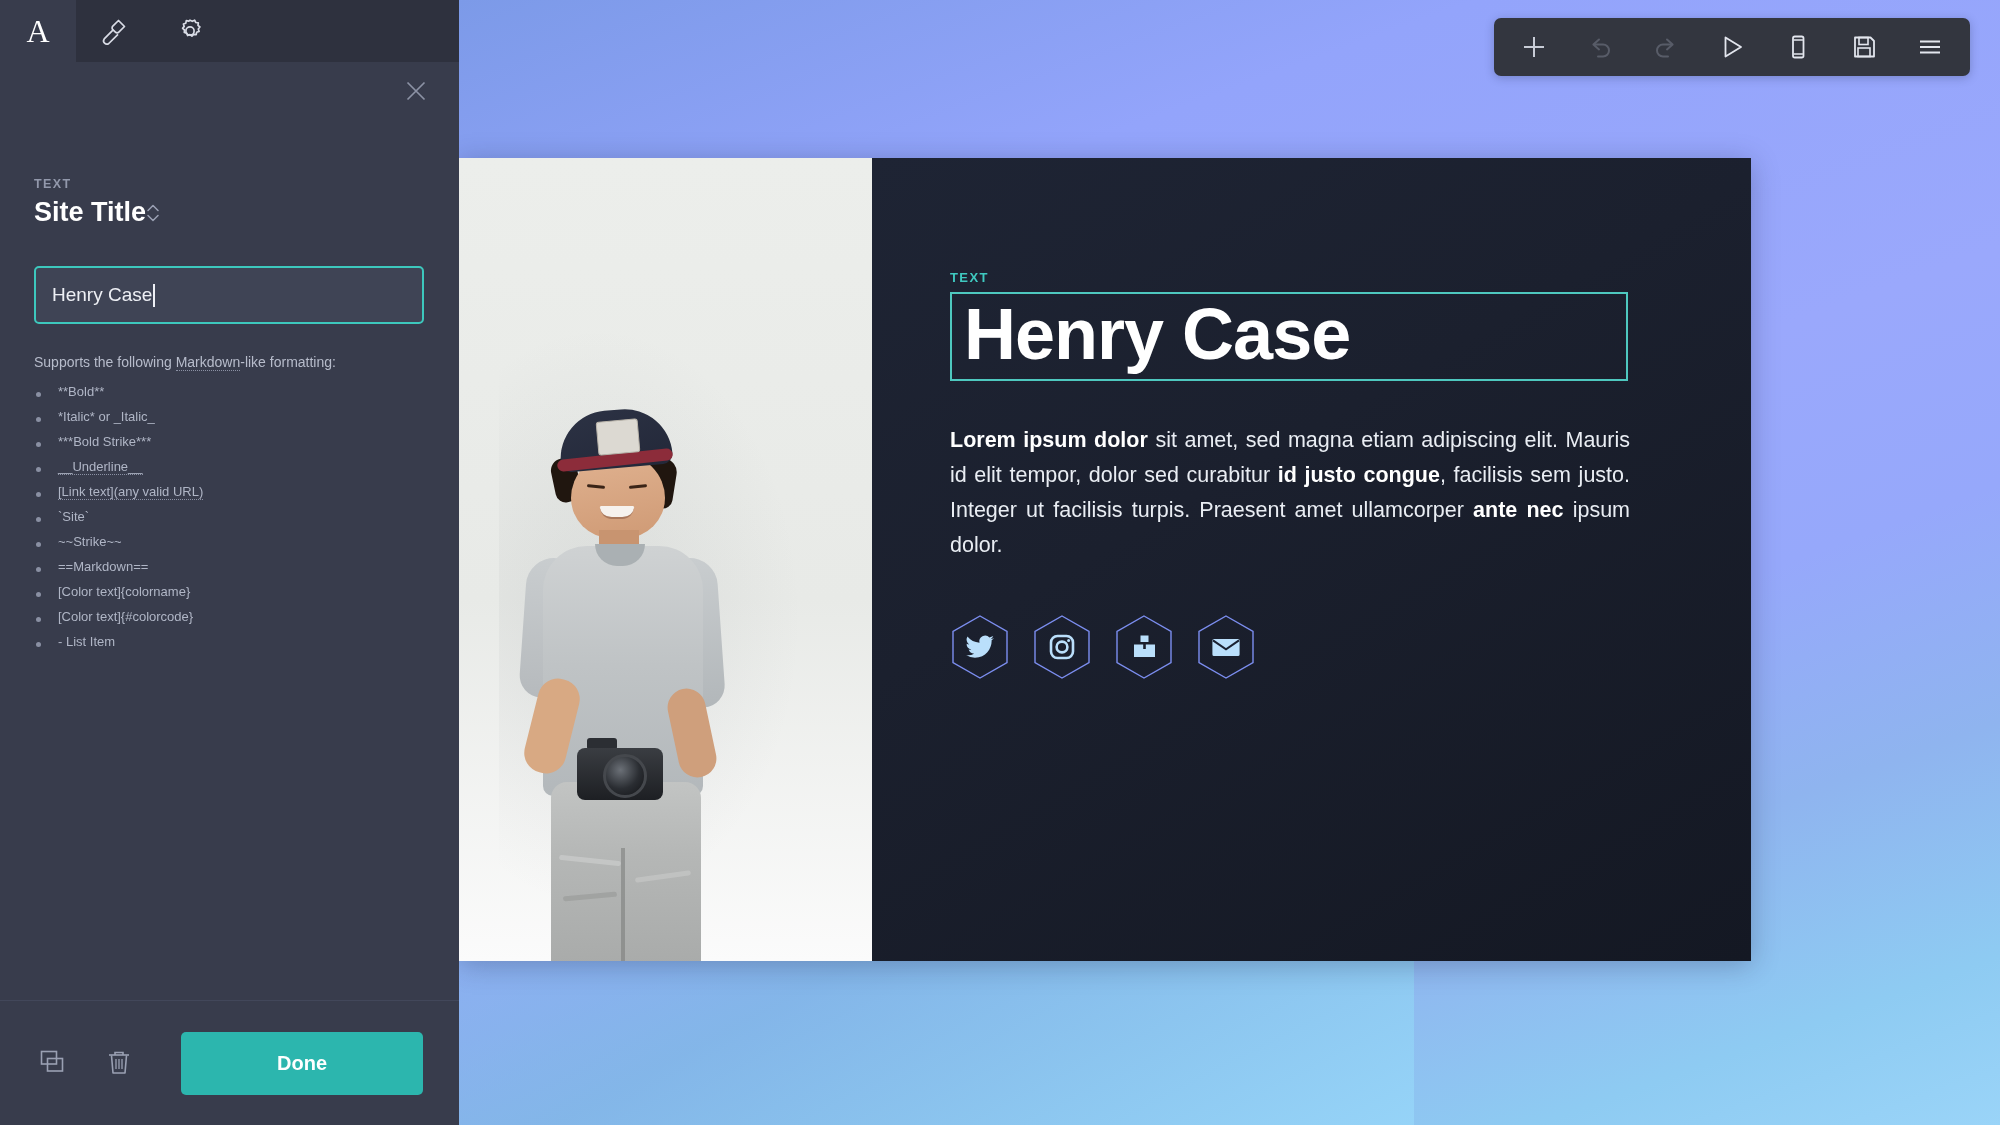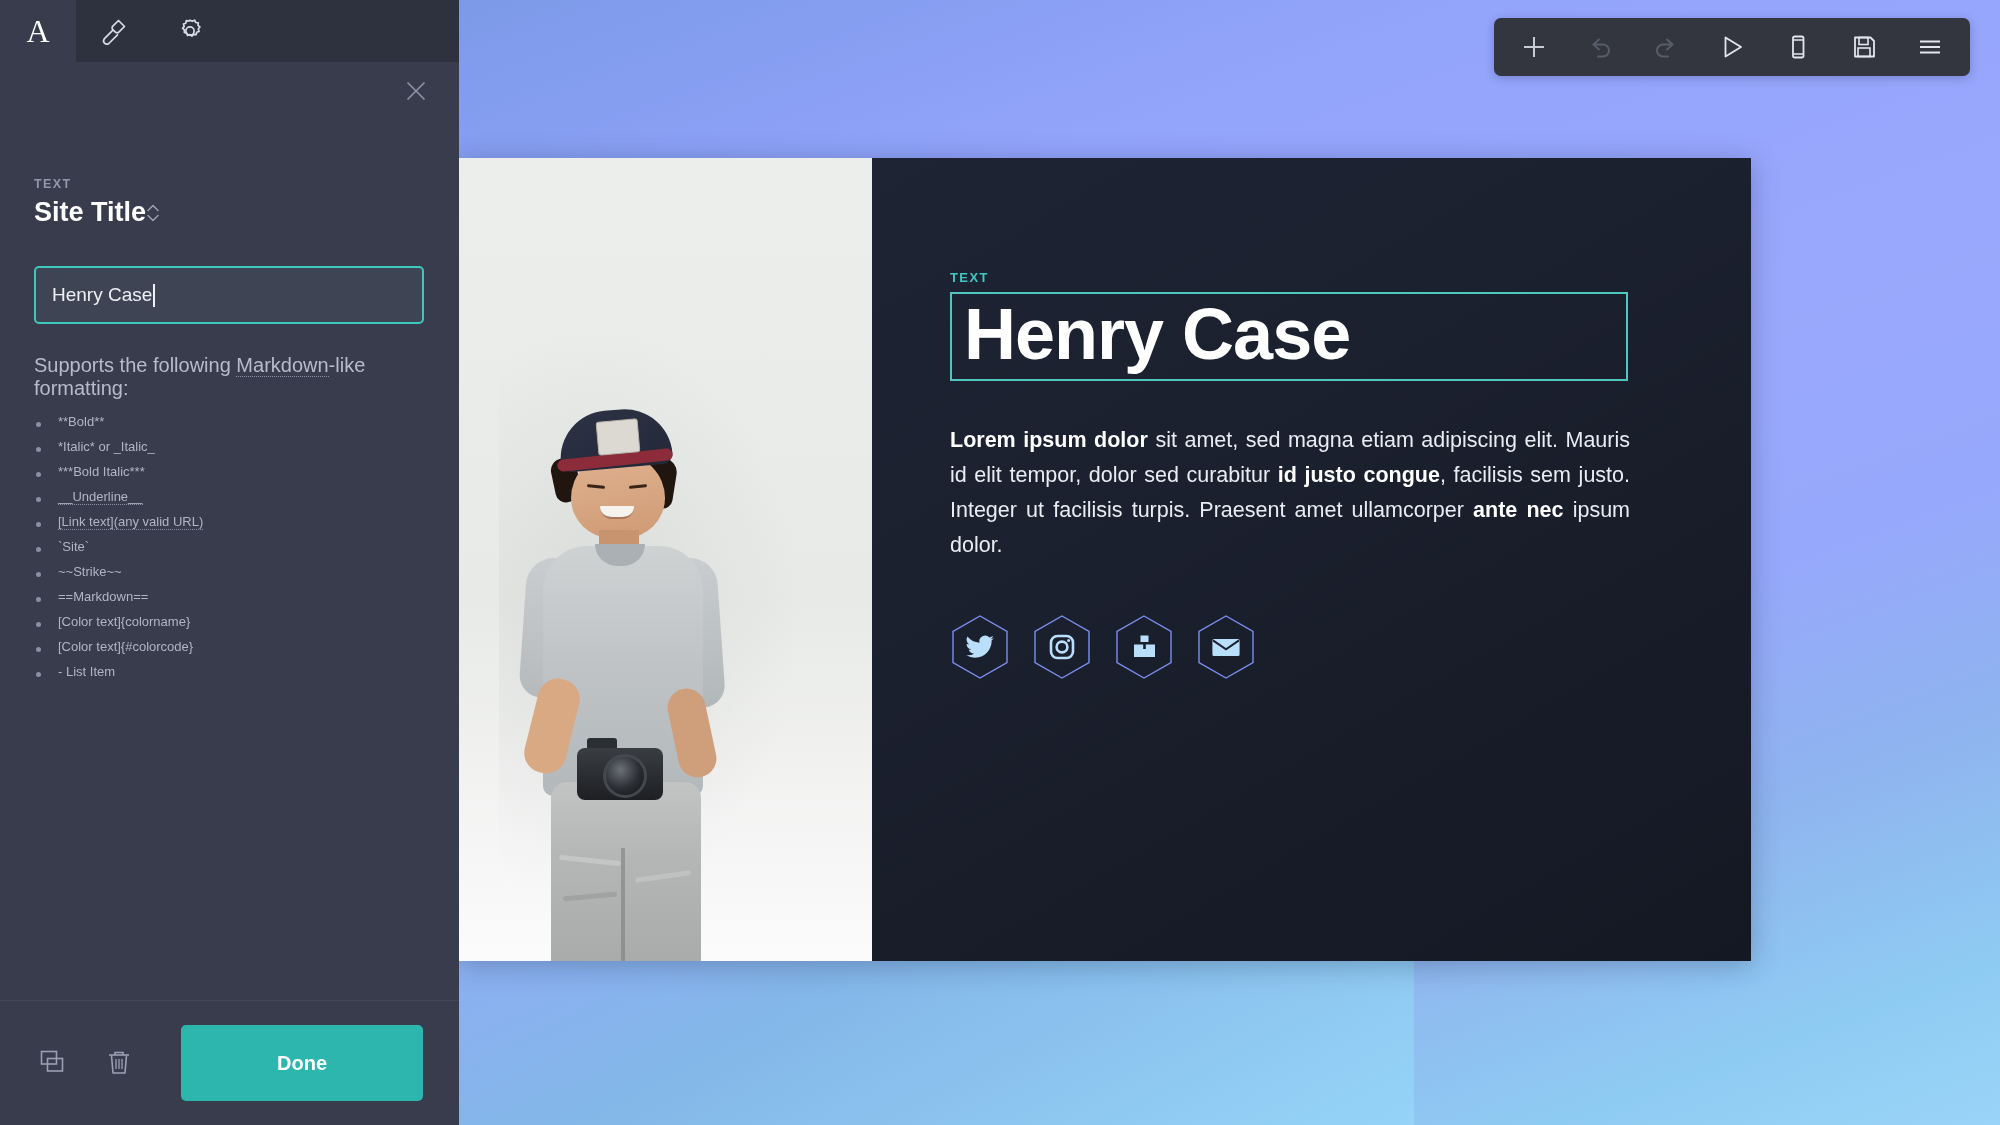--- a/index.html
+++ b/index.html
@@ -179,21 +179,21 @@
     margin-top: 38px; width: 390px; height: 58px;
     background: #3f4455; border: 2px solid #3dc8bd; border-radius: 5px;
     display: flex; align-items: center; padding: 0 16px;
     font-size: 19px; color: #eef0f5;
   }
   #title-input .caret {
     display: inline-block; width: 1.5px; height: 23px; background: #eef0f5;
     margin-left: 1px;
   }
 
-  #help-intro { margin-top: 30px; font-size: 20px; color: #b7bccb; }
+  #help-intro { margin-top: 30px; font-size: 14px; color: #b7bccb; }
   #help-intro .dotted { border-bottom: 1px dotted #8b91a4; }
 
   #md-list { margin-top: 14px; list-style: none; }
   #md-list li {
     position: relative; padding-left: 24px; margin-bottom: 10px;
     font-size: 13px; color: #b0b6c6;
   }
   #md-list li::before {
     content: ""; position: absolute; left: 2px; top: 8px;
     width: 5px; height: 5px; border-radius: 50%; background: #8a90a3;
@@ -208,21 +208,21 @@
     border-radius: 4px; padding: 1px 9px 3px 9px; font-size: 14px;
     font-family: "Liberation Mono", monospace; vertical-align: middle;
   }
 
   #sidebar-footer {
     height: 125px; border-top: 1px solid #42475a; flex-shrink: 0;
     display: flex; align-items: center; padding: 0 36px; gap: 32px;
   }
   .footer-icon { width: 34px; height: 34px; display:flex; align-items:center; justify-content:center; }
   #done-btn {
-    margin-left: auto; width: 242px; height: 76px; border-radius: 5px;
+    margin-left: auto; width: 242px; height: 63px; border-radius: 5px;
     background: #2cb6ae; color: #ffffff; font-size: 20px; font-weight: 700;
     display: flex; align-items: center; justify-content: center;
     border: none; font-family: "Liberation Sans", sans-serif;
   }
 
   
   #top-toolbar {
     position: absolute; right: 30px; top: 18px; height: 58px;
     background: #33363f; border-radius: 7px; display: flex; align-items: center;
     padding: 0 12px; gap: 10px; z-index: 6;
@@ -408,21 +408,21 @@
         <span class="caret"></span>
     </div>
 
     <div id="help-intro">
       <span>Supports the following </span><span class="dotted">Markdown</span><span>-like formatting:</span>
     </div>
 
     <ul id="md-list">
         <li><span>**Bold**</span></li>
         <li><span>*Italic* or _Italic_</span></li>
-        <li><span>***Bold Italic***</span></li>
+        <li><span>***Bold Strike***</span></li>
         <li><span style="border-bottom: 1px dotted rgb(139, 145, 164);">__Underline__</span></li>
         <li><span style="border-bottom: 1px dotted rgb(139, 145, 164);">[Link text](any valid URL)</span></li>
         <li><span>`Site`</span></li>
         <li><span>~~Strike~~</span></li>
         <li><span>==Markdown==</span></li>
         <li><span>[Color text]{colorname}</span></li>
         <li><span>[Color text]{#colorcode}</span></li>
         <li><span>- List Item</span></li>
       </ul>
 

